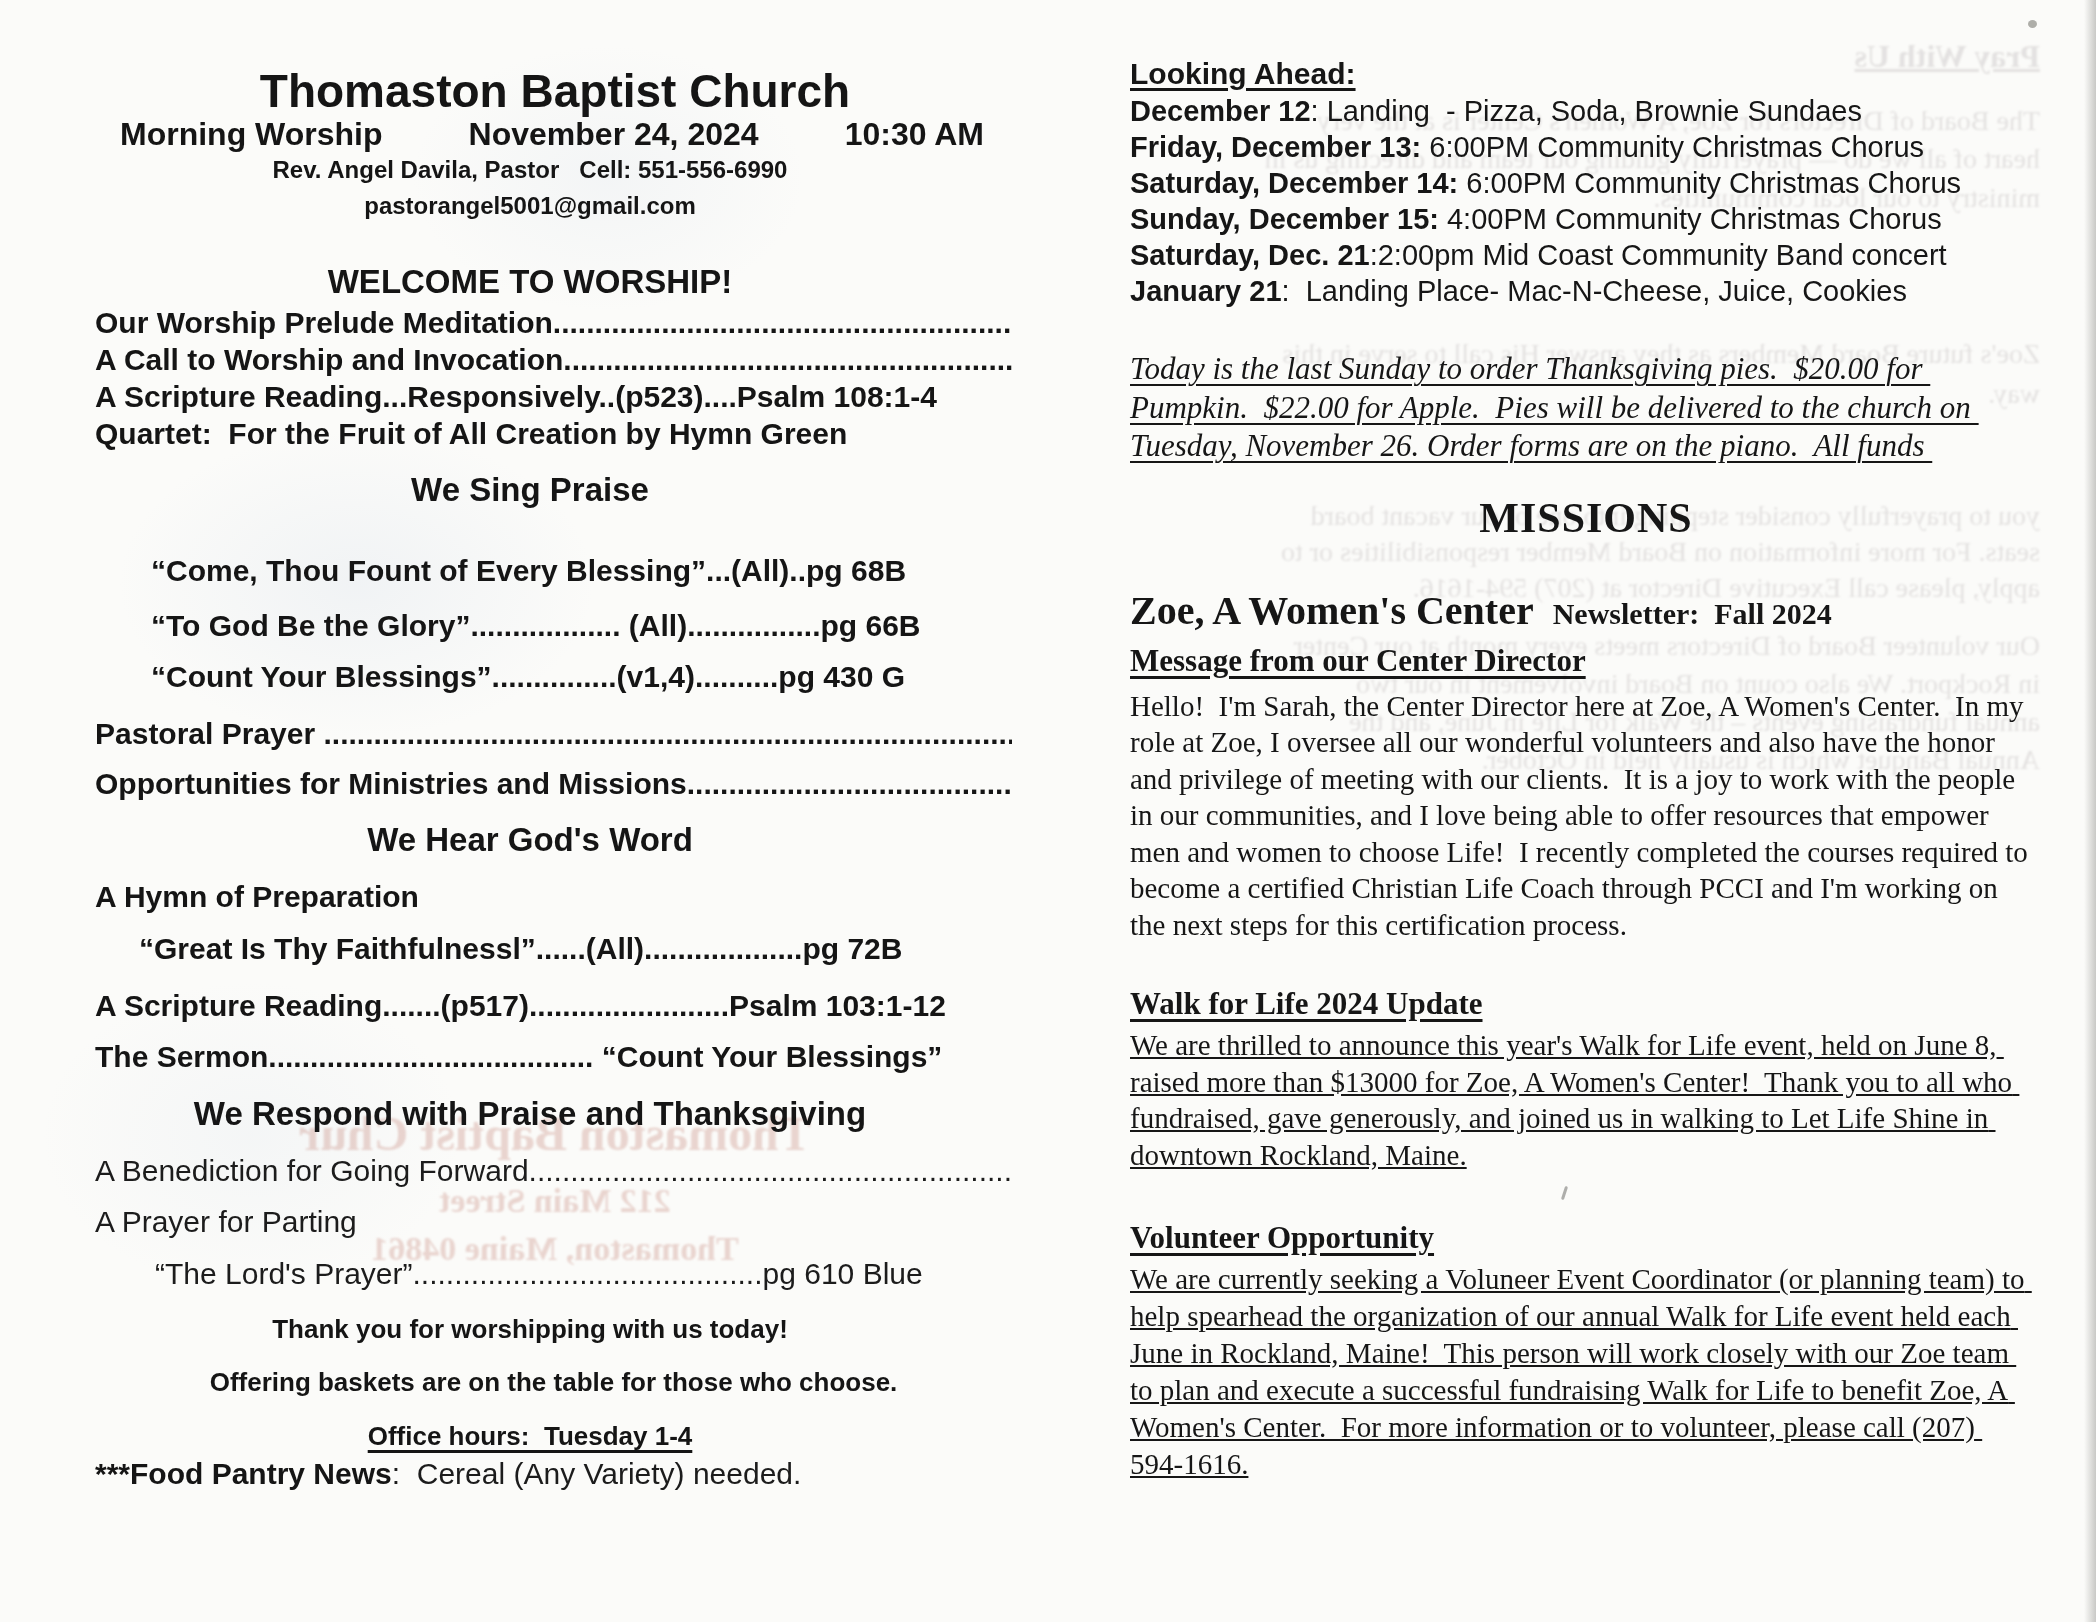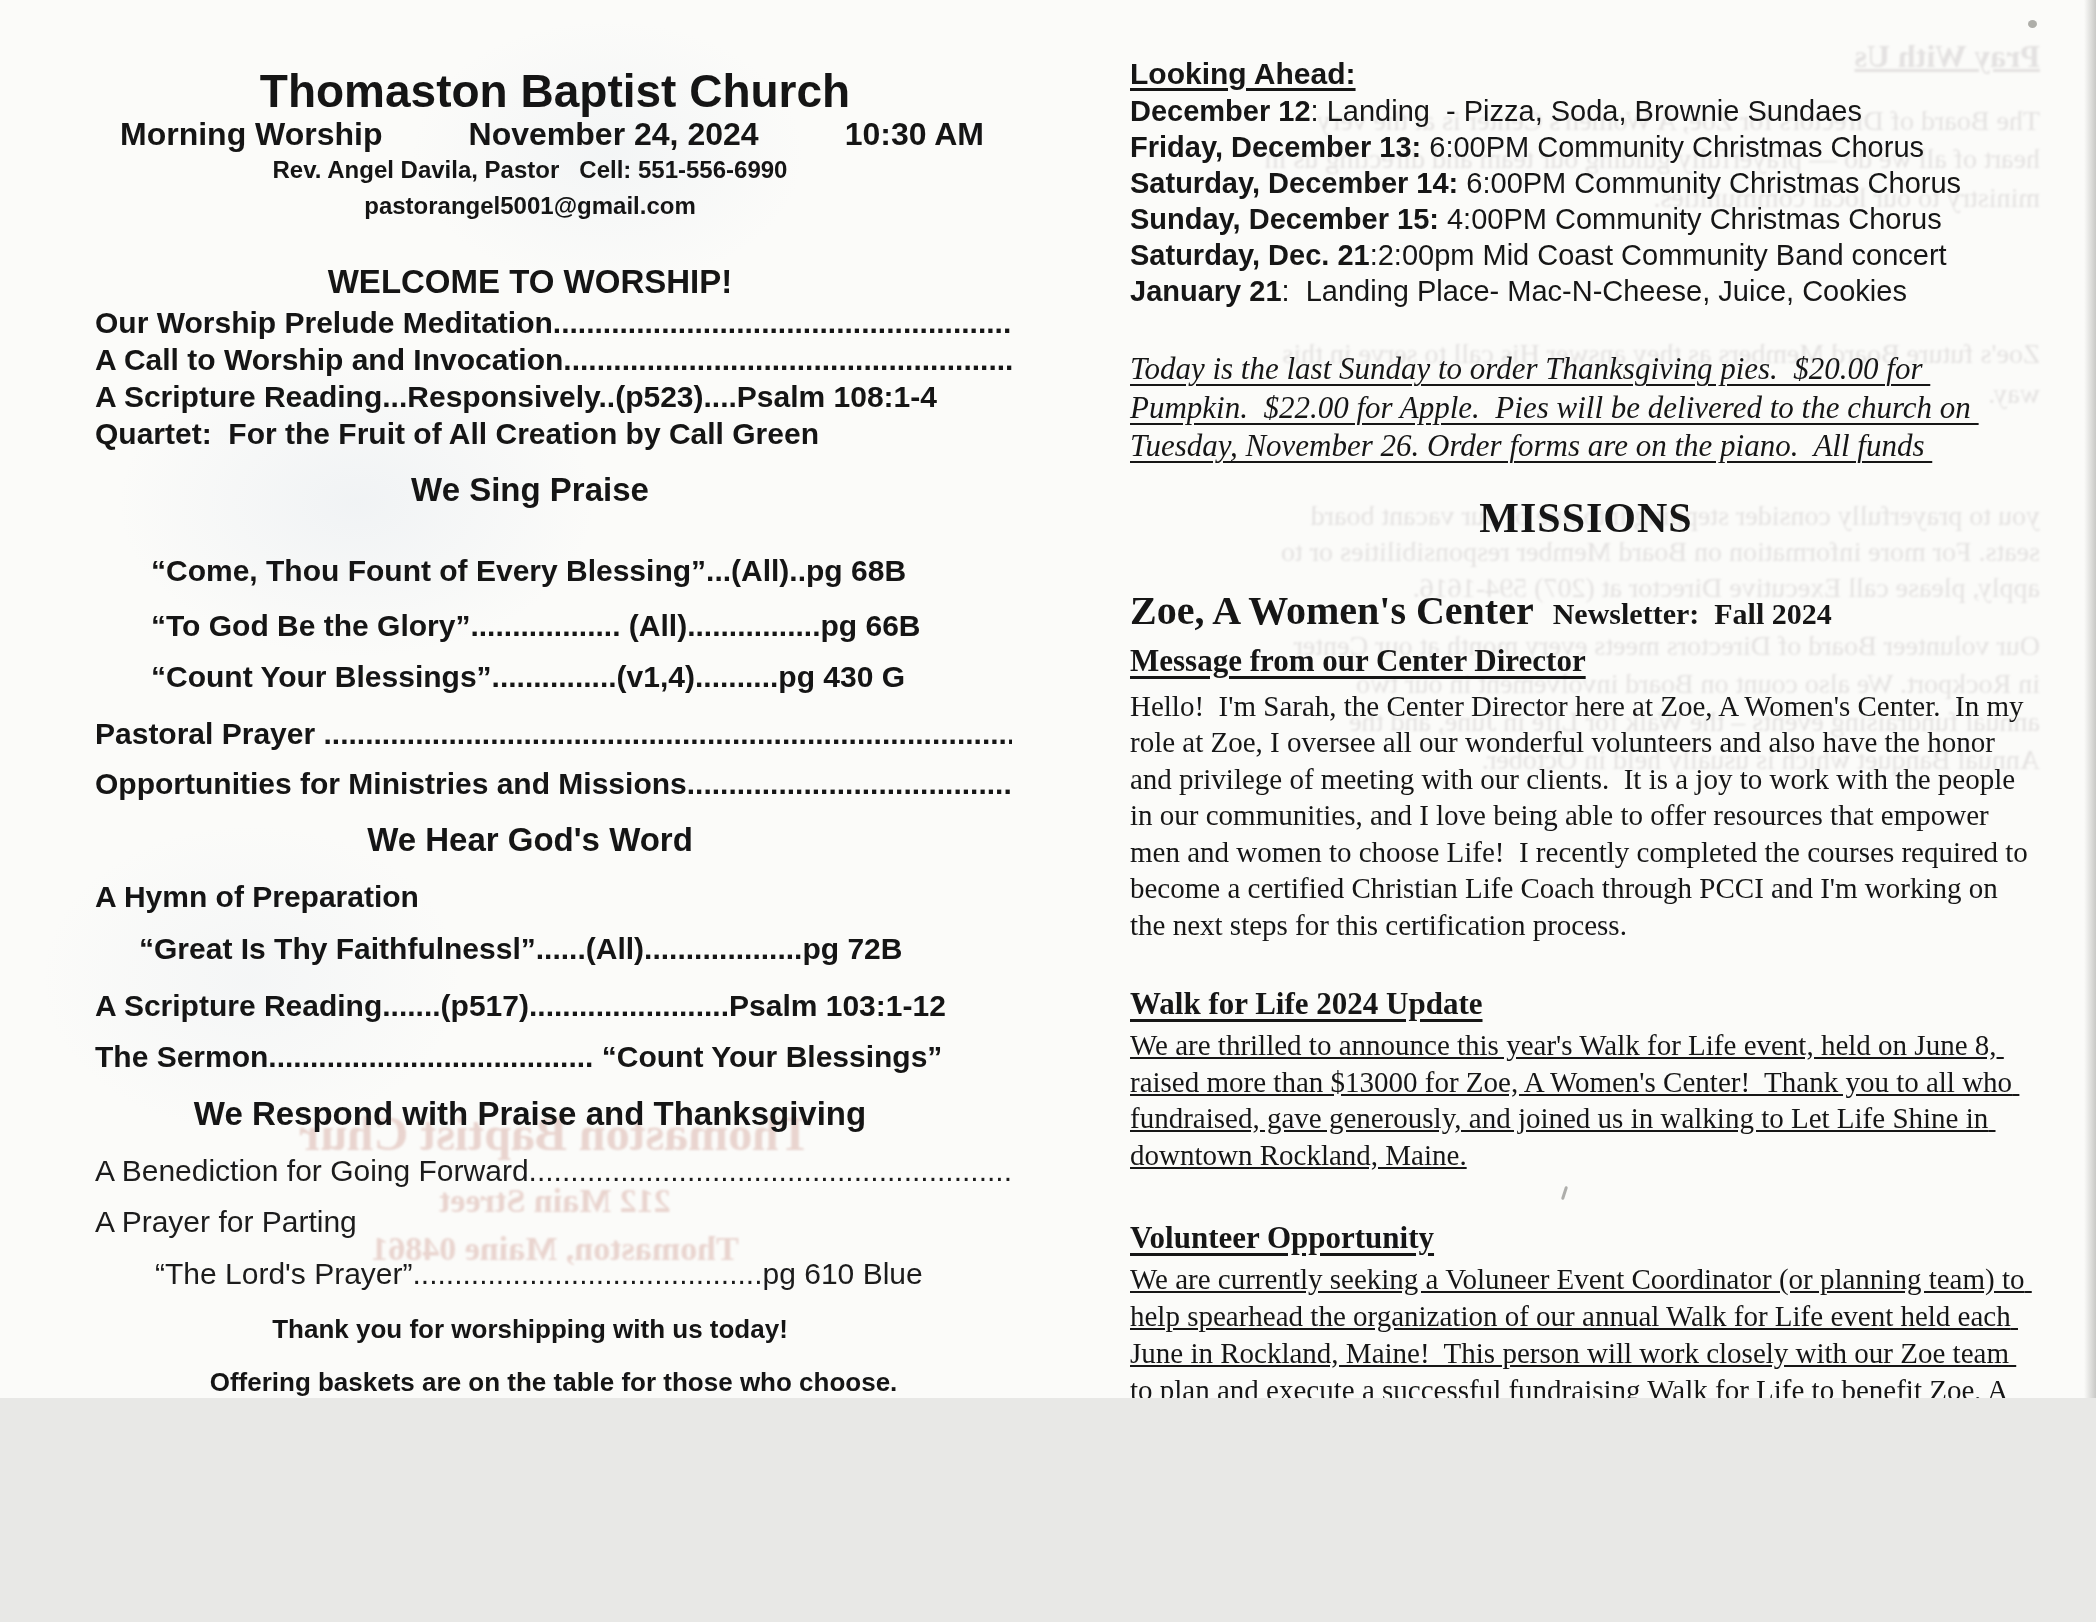--- a/index.html
+++ b/index.html
@@ -1,18 +1,18 @@
 <!DOCTYPE html>
 <html><head>
 <meta charset="utf-8">
 <style>
   html,body{margin:0;padding:0;background:#e8e8e6;}
   .page{
     position:relative;
-    width:2096px;height:1398px;
+    width:2096px;height:1622px;
     background:
       radial-gradient(ellipse 340px 220px at 17% 36%, rgba(203,214,229,0.22), transparent 70%),
       radial-gradient(ellipse 280px 190px at 29% 11%, rgba(203,214,229,0.16), transparent 70%),
       radial-gradient(ellipse 300px 220px at 12% 70%, rgba(203,214,229,0.14), transparent 70%),
       #fbfbf9;
     overflow:hidden;
     color:#121212;
   }
   
   .col-left{
@@ -110,21 +110,21 @@
       <span>10:30 AM</span>
     </div>
     <div class="hdr3 c pre">Rev. Angel Davila, Pastor   Cell: 551-556-6990</div>
     <div class="hdr3 c">pastorangel5001@gmail.com</div>
 
     <div class="sechead c m-welcome">WELCOME TO WORSHIP!</div>
 
     <div class="wline clip m2">Our Worship Prelude Meditation................................................................</div>
     <div class="wline clip">A Call to Worship and Invocation...............................................................</div>
     <div class="wline pre">A Scripture Reading...Responsively..(p523)....Psalm 108:1-4</div>
-    <div class="wline pre">Quartet:  For the Fruit of All Creation by Call Green</div>
+    <div class="wline pre">Quartet:  For the Fruit of All Creation by Hymn Green</div>
 
     <div class="sechead c m18">We Sing Praise</div>
 
     <div class="wline pre hymn m42" style="line-height:38px;">“Come, Thou Fount of Every Blessing”...(All)..pg 68B</div>
     <div class="wline pre hymn m17" style="line-height:38px;">“To God Be the Glory”.................. (All)................pg 66B</div>
     <div class="wline pre hymn m13" style="line-height:38px;">“Count Your Blessings”...............(v1,4)..........pg 430 G</div>
 
     <div class="wline clip m19">Pastoral Prayer ..........................................................................................</div>
     <div class="wline clip m13">Opportunities for Ministries and Missions..............................................</div>
 

